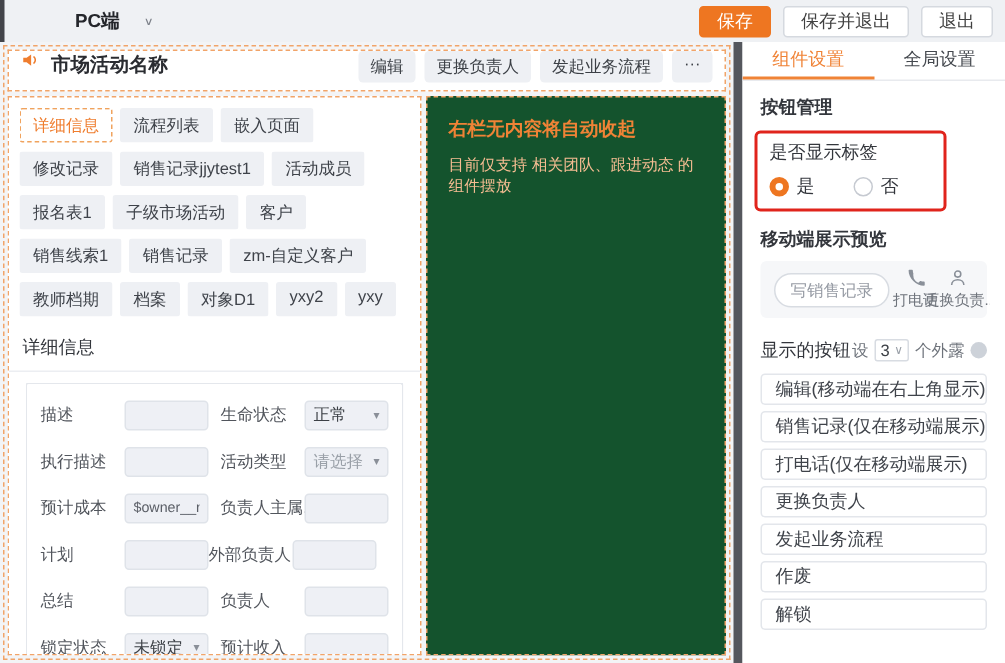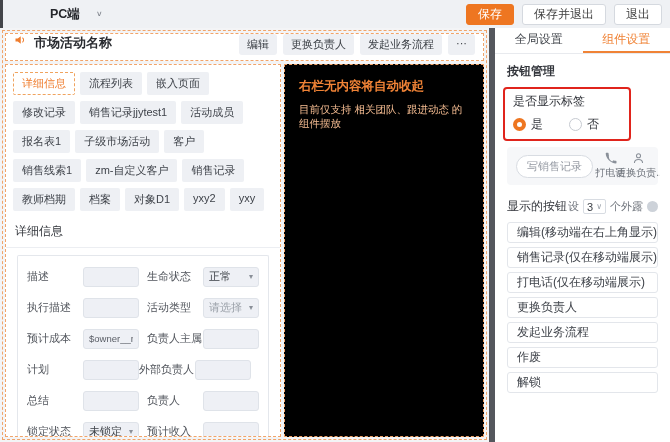--- a/index.html
+++ b/index.html
@@ -19,21 +19,21 @@
 
   
   .canvas { position:absolute; left:0; top:28px; width:489px; bottom:0; }
   .canvas-outer { position:absolute; left:2px; top:2px; right:2px; bottom:2px; border:1px dashed #f1a469; padding:2px; display:flex; flex-direction:column; overflow:hidden; }
   .comp-header { flex:0 0 28px; background:#fff; border:1px dashed #f1a469; display:flex; align-items:flex-start; padding:0 8px; gap:6px; }
   .comp-header .title { font-size:13px; font-weight:600; color:#2a2c31; margin-left:2px; }
   .hactions { margin-left:auto; display:flex; gap:6px; }
   .chip-btn { background:#eef0f4; border-radius:3px; font-size:11px; color:#3c4046; padding:3px 8px; cursor:pointer; white-space:nowrap; }
   .cols { flex:1; display:flex; gap:3px; margin-top:3px; overflow:hidden; }
   .comp-left { flex:0 0 276px; background:#fff; border:1px dashed #f1a469; padding:7px 7px 0; overflow:hidden; }
-  .comp-mid { flex:1; background:#000000; border:1px dashed #f1a469; padding:13px 14px; overflow:hidden; }
+  .comp-mid { flex:1; background:#14532d; border:1px dashed #f1a469; padding:13px 14px; overflow:hidden; }
   .mid-title { font-size:12.5px; font-weight:700; color:#f08336; }
   .mid-sub { font-size:10.5px; color:#f6bd92; margin-top:8px; }
 
   
   .chips { display:flex; flex-wrap:wrap; }
   .chip { background:#eef0f4; border:1px solid transparent; border-radius:2px; font-size:11px; color:#3f434a; padding:3px 8px; margin:0 5px 6px 0; cursor:pointer; white-space:nowrap; }
   .chip.active { background:#fff; color:#ef7d2e; border:1px dashed #f0a35e; }
 
   .section-title { font-size:12px; color:#33363c; padding:6px 2px 7px; }
   .section-line { border-bottom:1px solid #eceef2; margin:0 -7px; }
@@ -121,22 +121,22 @@
             <span class="chip active">详细信息</span>
             <span class="chip">流程列表</span>
             <span class="chip">嵌入页面</span>
             <span class="chip">修改记录</span>
             <span class="chip">销售记录jjytest1</span>
             <span class="chip">活动成员</span>
             <span class="chip">报名表1</span>
             <span class="chip">子级市场活动</span>
             <span class="chip">客户</span>
             <span class="chip">销售线索1</span>
+            <span class="chip">销售记录</span>
             <span class="chip">zm-自定义客户</span>
-            <span class="chip">销售记录</span>
             <span class="chip">教师档期</span>
             <span class="chip">档案</span>
             <span class="chip">对象D1</span>
             <span class="chip">yxy2</span>
             <span class="chip">yxy</span>
           </div>
 
           <div class="section-title">详细信息</div>
           <div class="section-line"></div>
 
@@ -238,40 +238,41 @@
         </div>
 
       </div>
     </div>
   </div>
 
   <div class="divider"></div>
 
   <div class="panel">
     <div class="ptabs">
+      <div class="ptab active">组件设置</div>
       <div class="ptab">全局设置</div>
-      <div class="ptab active">组件设置</div>
     </div>
     <div class="pbody">
       <h4>按钮管理</h4>
 
       <div class="redbox">
         <div class="q">是否显示标签</div>
         <div class="radios">
           <div class="radio">
             <span class="rdot on"></span>
             <span>是</span>
           </div>
           <div class="radio">
             <span class="rdot off"></span>
             <span>否</span>
           </div>
         </div>
       </div>
 
+      <h4 class="preview-title">移动端展示预览</h4>
       <div class="pcard">
         <span class="pill">写销售记录</span>
         <div class="pact">
           <svg width="13" height="13" viewBox="0 0 16 16">
             <path d="M6.9 7.4c1 1.9 2.2 3.1 4.1 4.1l1.4-1.4c.2-.2.5-.3.7-.2.9.3 1.9.5 2.9.5.4 0 .7.3.7.7v2.3c0 .4-.3.7-.7.7C9.1 14.1 2.3 7.3 2.3.4c0-.4.3-.7.7-.7h2.4c.4 0 .7.3.7.7 0 1 .2 2 .5 2.9.1.2 0 .5-.2.7L6.9 7.4z" transform="translate(0,1.2) scale(0.92)" fill="#8a9099"></path>
           </svg>
           <span>打电话</span>
         </div>
         <div class="pact">
           <svg width="13" height="13" viewBox="0 0 16 16">

